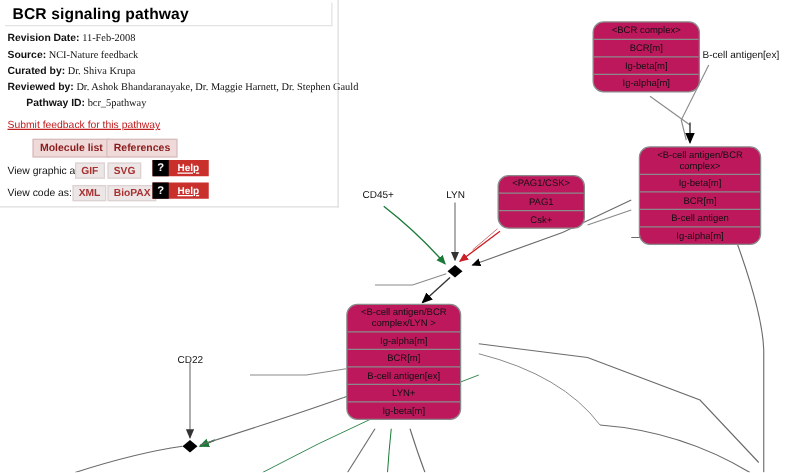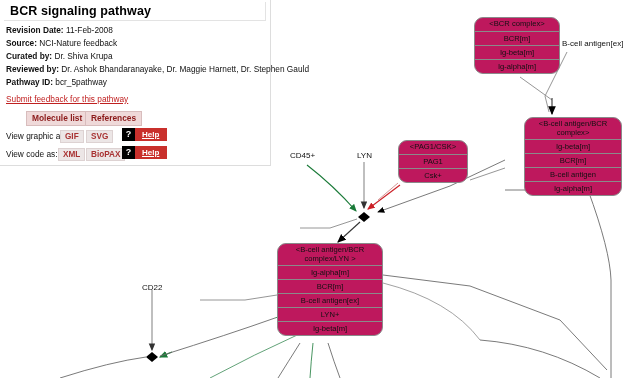--- a/index.html
+++ b/index.html
@@ -22,22 +22,22 @@
     box-sizing:border-box;
   }
   #page-title{
     position:absolute;left:10px;top:4px;
     font-size:12.5px;font-weight:bold;color:#000;letter-spacing:0.1px;
   }
   .meta-line{
     position:absolute;left:6px;font-size:8.3px;color:#111;white-space:nowrap;
   }
   .meta-line .k{font-weight:bold;}
-  .meta-line .v{font-weight:normal;}
-  #m0{top:25px;} #m1{top:38px;} #m2{top:51px;} #m3{top:64px;} #m4{top:77px;}
+  .meta-line .v{font-weight:normal;font-family:Liberation Serif, serif;}
+  #m0{top:25px;} #m1{top:38px;} #m2{top:51px;} #m3{top:64px;} #m4{top:77px;margin-left:15px;}
 
   #feedback-link{
     position:absolute;left:6px;top:94px;font-size:8.3px;color:#c02020;
     text-decoration:underline;cursor:pointer;white-space:nowrap;
   }
 
   
   .pbtn{
     position:absolute;display:inline-block;
     background:#efd9d9;border:1px solid #d8bdbd;
@@ -100,23 +100,23 @@
     text-align:center;padding:2px 2px;line-height:8.5px;
     border-bottom:1px solid #8a8a8a;
   }
   .node .cell{
     text-align:center;padding:2px 2px;line-height:9px;
     border-bottom:1px solid #8a8a8a;
   }
   .node .cell:last-child{border-bottom:none;}
 
   #node-bcr{left:474px;top:17px;width:86px;}
-  #node-bcell-bcr{left:524px;top:117px;width:98px;}
+  #node-bcell-bcr{left:511px;top:117px;width:98px;}
   #node-pag{left:398px;top:140px;width:70px;}
-  #node-lyn-complex{left:277px;top:243px;width:106px;}
+  #node-lyn-complex{left:277px;top:243px;width:92px;}
 
   
   .plabel{position:absolute;font-size:8px;color:#111;white-space:nowrap;}
   #lb-bantigen{left:562px;top:39px;}
   #lb-cd45{left:290px;top:151px;}
   #lb-lyn{left:357px;top:151px;}
   #lb-cd22{left:142px;top:283px;}
 </style>
 </head>
 <body>

